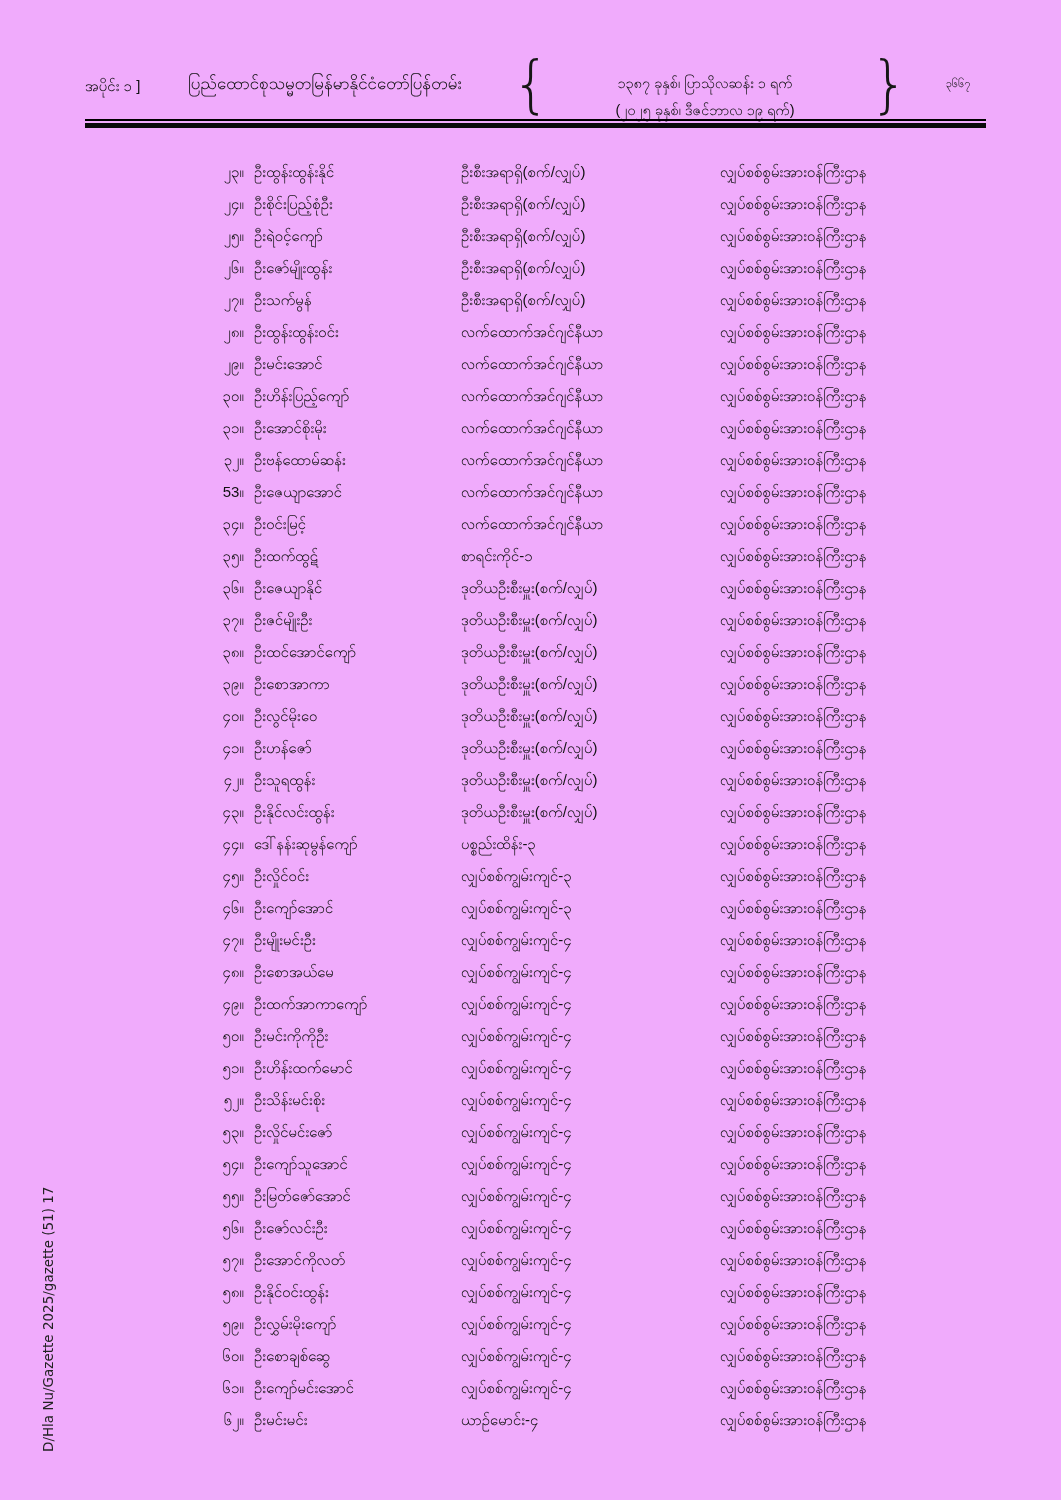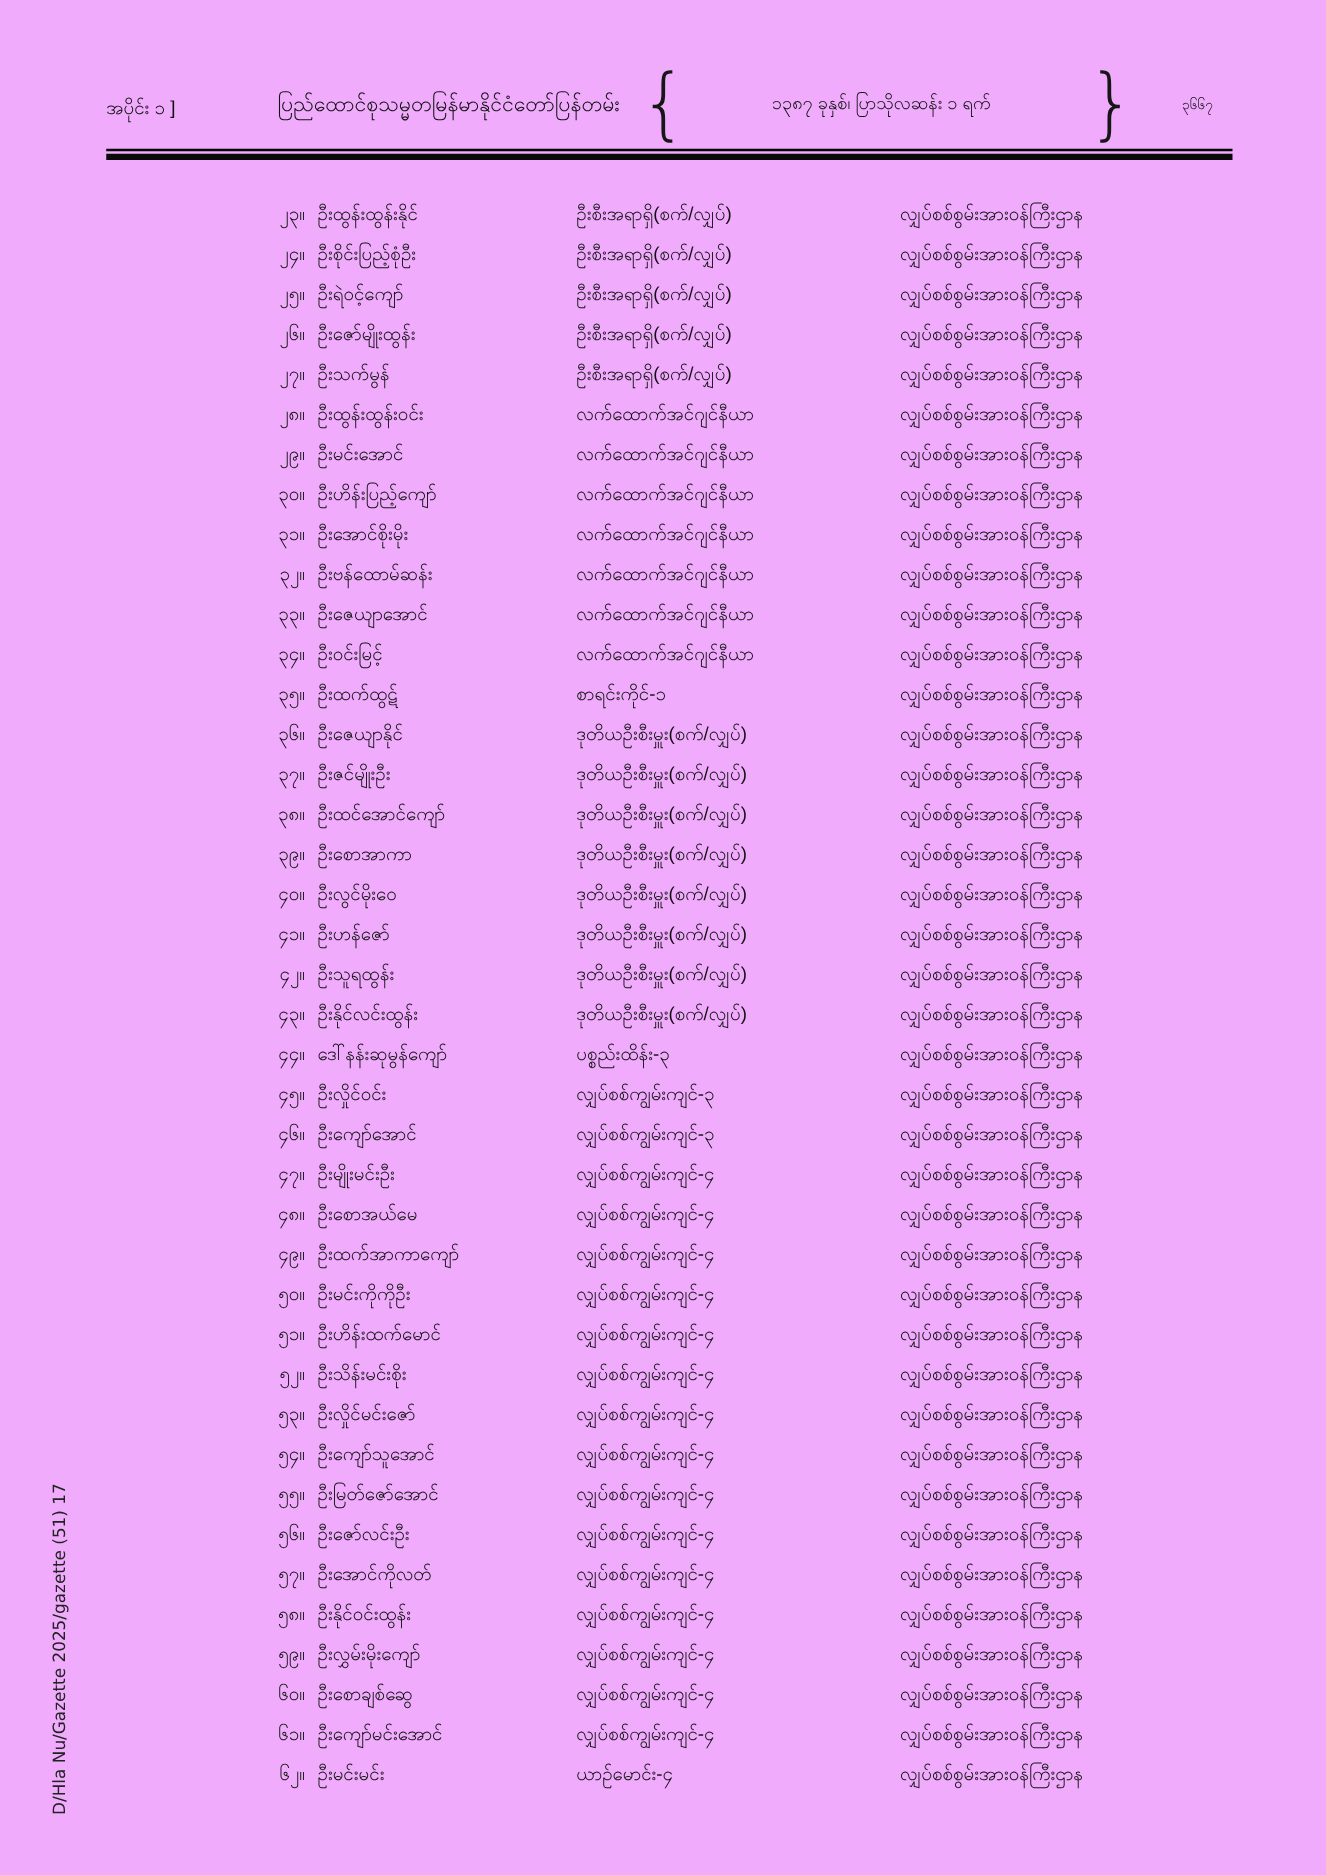--- a/index.html
+++ b/index.html
@@ -9,21 +9,21 @@
     background: #ffffff;
     font-family: "Liberation Sans", sans-serif;
     color: #111111;
     position: relative;
     overflow: hidden;
   }
   .page { position: absolute; left: 0; top: 0; width: 1061px; height: 1500px; background: #f0abfc; }
 
   
   .section-label { position: absolute; left: 85px; top: 76px; font-size: 15px; white-space: nowrap; }
-  .gazette-title { position: absolute; left: 188px; top: 72px; font-size: 17px; white-space: nowrap; margin-left: 34px; }
+  .gazette-title { position: absolute; left: 188px; top: 72px; font-size: 17px; white-space: nowrap; }
   .brace { position: absolute; top: 52px; font-size: 60px; font-weight: 300; line-height: 62px;
            font-family: "DejaVu Sans", sans-serif; transform: scaleY(1.05); color: #161616; }
   .brace-left  { left: 512px; }
   .brace-right { left: 870px; }
   .date-block { position: absolute; left: 572px; top: 60px; width: 266px; text-align: center;
                 font-size: 14.5px; line-height: 27px; white-space: nowrap; margin-top: 10px; }
   .page-number { position: absolute; left: 925px; top: 76px; width: 66px; text-align: center; font-size: 11px; }
 
   
   .rule-thin  { position: absolute; left: 85px; top: 119px; width: 901px; height: 2px; background: #000; }
@@ -49,20 +49,21 @@
 </head>
 <body>
 
 <div class="page">
 
   <div class="section-label">အပိုင်း ၁ ]</div>
   <div class="gazette-title">ပြည်ထောင်စုသမ္မတမြန်မာနိုင်ငံတော်ပြန်တမ်း</div>
   <div class="brace brace-left">{</div>
   <div class="date-block">
     <div>၁၃၈၇ ခုနှစ်၊ ပြာသိုလဆန်း ၁ ရက်</div>
+    <div>(၂၀၂၅ ခုနှစ်၊ ဒီဇင်ဘာလ ၁၉ ရက်)</div>
   </div>
   <div class="brace brace-right">}</div>
   <div class="page-number">၃၆၆၇</div>
 
   <div class="rule-thin"></div>
   <div class="rule-thick"></div>
 
   <div class="roster">
       <div class="row">
     <div class="cell cell-no">၂၃။</div>
@@ -118,21 +119,21 @@
     <div class="cell cell-pos">လက်ထောက်အင်ဂျင်နီယာ</div>
     <div class="cell cell-dept">လျှပ်စစ်စွမ်းအားဝန်ကြီးဌာန</div>
   </div>
       <div class="row">
     <div class="cell cell-no">၃၂။</div>
     <div class="cell cell-name">ဦးဗန်ထောမ်ဆန်း</div>
     <div class="cell cell-pos">လက်ထောက်အင်ဂျင်နီယာ</div>
     <div class="cell cell-dept">လျှပ်စစ်စွမ်းအားဝန်ကြီးဌာန</div>
   </div>
       <div class="row">
-    <div class="cell cell-no">၃၃။</div>
+    <div class="cell cell-no">53။</div>
     <div class="cell cell-name">ဦးဇေယျာအောင်</div>
     <div class="cell cell-pos">လက်ထောက်အင်ဂျင်နီယာ</div>
     <div class="cell cell-dept">လျှပ်စစ်စွမ်းအားဝန်ကြီးဌာန</div>
   </div>
       <div class="row">
     <div class="cell cell-no">၃၄။</div>
     <div class="cell cell-name">ဦးဝင်းမြင့်</div>
     <div class="cell cell-pos">လက်ထောက်အင်ဂျင်နီယာ</div>
     <div class="cell cell-dept">လျှပ်စစ်စွမ်းအားဝန်ကြီးဌာန</div>
   </div>

